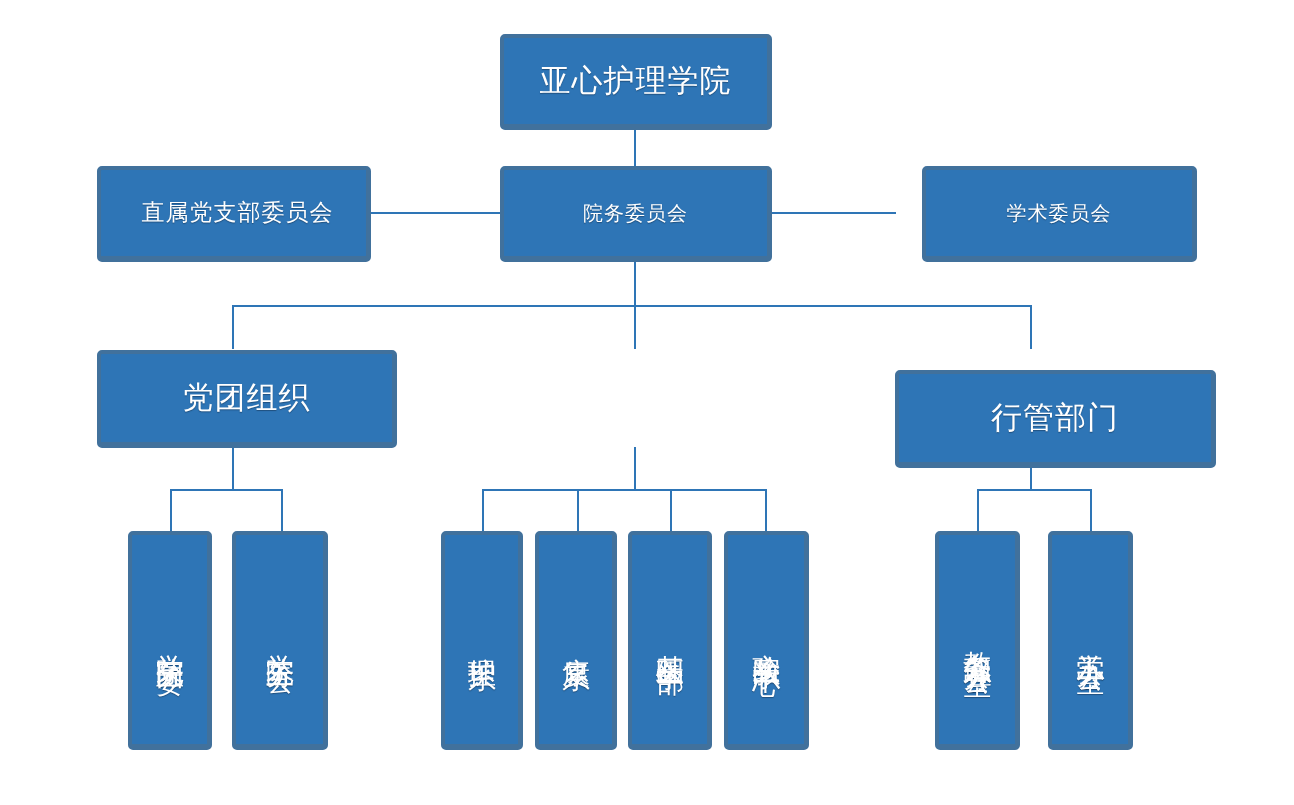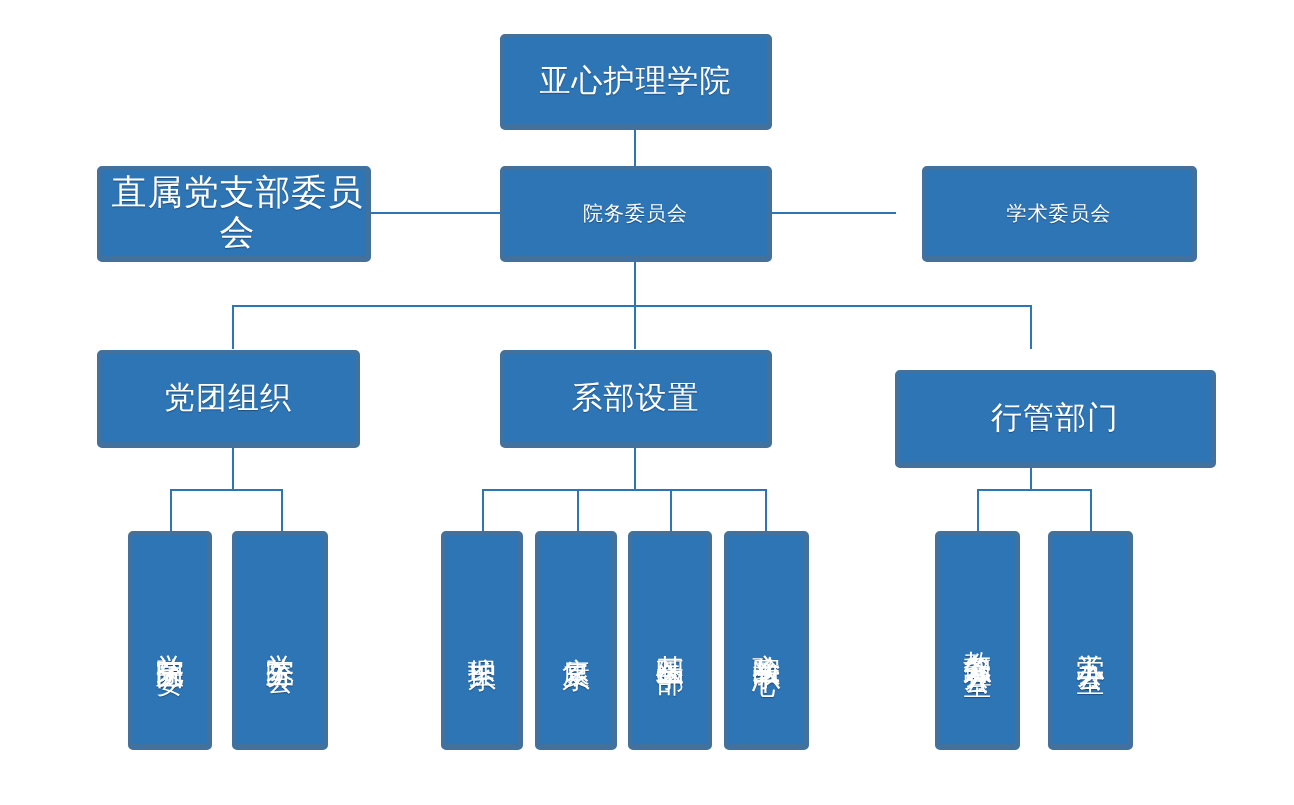--- a/index.html
+++ b/index.html
@@ -41,21 +41,21 @@
     align-items: center;
     justify-content: center;
     text-align: center;
     line-height: 1.15;
     text-shadow: 0 1px 1px rgba(20,50,80,0.55);
     letter-spacing: 1px;
     user-select: none;
   }
   .node.lvl1 { font-size: 31px; }
   .node.lvl2 { font-size: 20px; }
-  .node.lvl2.small { font-size: 35px; padding-left: 8px; }
+  .node.lvl2.small { font-size: 23px; padding-left: 8px; }
   .node.lvl3 { font-size: 31px; }
 
   
   .node.leaf {
     font-size: 28px;
     letter-spacing: 3px;
   }
   .node.leaf .vtext {
     writing-mode: vertical-rl;
     text-orientation: upright;
@@ -98,23 +98,22 @@
   <div class="conn v" style="left:1090px; top:489px; height:44px;"></div>
 
   <div class="node lvl1" style="left:500px; top:34px; width:272px; height:96px;">亚心护理学院</div>
 
   <div class="node lvl2 small" style="left:97px; top:166px; width:274px; height:96px;">直属党支部委员会</div>
 
   <div class="node lvl2" style="left:500px; top:166px; width:272px; height:96px;">院务委员会</div>
 
   <div class="node lvl2" style="left:895px; top:166px; width:275px; height:96px;margin-left:27px;">学术委员会</div>
 
-  <div class="node lvl3" style="left:97px; top:350px; width:263px; height:98px;">党团组织</div>
+  <div class="node lvl3" style="left:97px; top:350px; width:300px; height:98px;">党团组织</div>
 
-  <div class="node lvl3" style="left:500px; top:350px; width:272px; height:98px;">系部设置</div>
 
   <div class="node lvl3" style="left:895px; top:370px; width:321px; height:98px;">行管部门</div>
 
   <div class="node leaf" style="left:128px; top:531px; width:84px; height:219px;">
     <span class="vtext">学院分团委</span>
   </div>
 
   <div class="node leaf" style="left:232px; top:531px; width:96px; height:219px;">
     <span class="vtext">学院分工会</span>
   </div>

